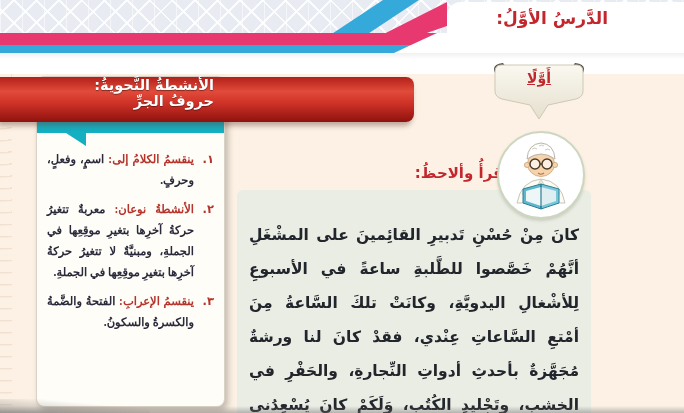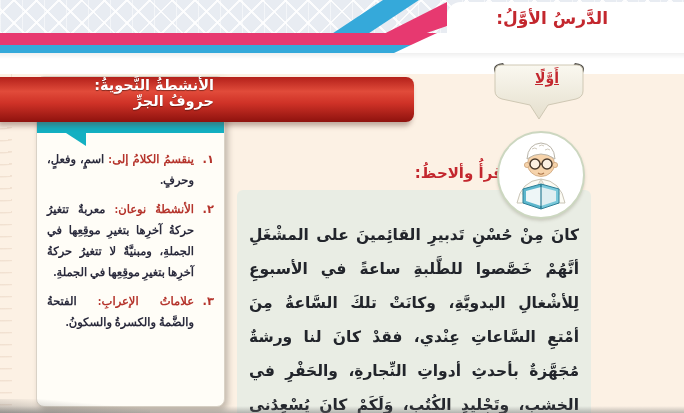--- a/index.html
+++ b/index.html
@@ -38,21 +38,21 @@
   .item .txt{color:#2a2a3c;font-weight:bold;}
 
   
   .activity-banner{position:absolute;top:77px;left:0;width:366px;height:45px;z-index:2;
     background:linear-gradient(180deg,#b3201a 0%,#e14b3a 32%,#cf3227 58%,#8e120e 100%);
     border-radius:0 8px 8px 0;box-shadow:-2px 4px 5px rgba(100,60,50,0.4);
     display:flex;align-items:flex-start;padding-left:48px;}
   .banner-title{color:#ffffff;font-weight:bold;font-size:14.5px;margin-right:200px;
     text-shadow:0 1px 1px rgba(0,0,0,0.4);}
   .badge{position:absolute;top:61px;right:98px;width:94px;height:64px;z-index:3;}
-  .badge-label{position:absolute;top:70px;right:90px;width:94px;text-align:center;z-index:4;
+  .badge-label{position:absolute;top:70px;right:98px;width:94px;text-align:center;z-index:4;
     color:#c3272e;font-weight:bold;font-size:14px;text-decoration:underline;}
 
   
   .read-label{position:absolute;top:164px;right:176px;z-index:3;
     color:#c3272e;font-weight:bold;font-size:15px;}
   .character-circle{position:absolute;top:131px;right:99px;width:84px;height:84px;z-index:3;
     background:#ffffff;border:2px solid #ccd7c0;border-radius:50%;overflow:hidden;
     box-shadow:0 2px 3px rgba(120,110,90,0.25);}
 
   .text-panel{position:absolute;top:190px;right:93px;width:354px;height:223px;
@@ -112,21 +112,21 @@
         <span class="body"><span class="lead">ينقسمُ الكلامُ إلى:</span>
           <span class="txt">اسمٍ، وفعلٍ، وحرفٍ.</span></span>
       </div>
       <div class="item">
         <span class="num">٢.</span>
         <span class="body"><span class="lead">الأنشطةُ نوعان:</span>
           <span class="txt">معربةٌ تتغيرُ حركةُ آخرِها بتغيرِ موقِعِها في الجملةِ، ومبنيَّةٌ لا تتغيرُ حركةُ آخرِها بتغيرِ موقِعِها في الجملةِ.</span></span>
       </div>
       <div class="item">
         <span class="num">٣.</span>
-        <span class="body"><span class="lead">علاماتُ الإعرابِ:</span>
+        <span class="body"><span class="lead">ينقسمُ الإعرابِ:</span>
           <span class="txt">الفتحةُ والضَّمةُ والكسرةُ والسكونُ.</span></span>
       </div>
     </div>
   </aside>
 
   <div class="activity-banner">
     <span class="banner-title">الأنشطةُ النَّحويةُ: حروفُ الجرِّ</span>
   </div>
   <svg class="badge" viewBox="0 0 94 64">
     <defs>

